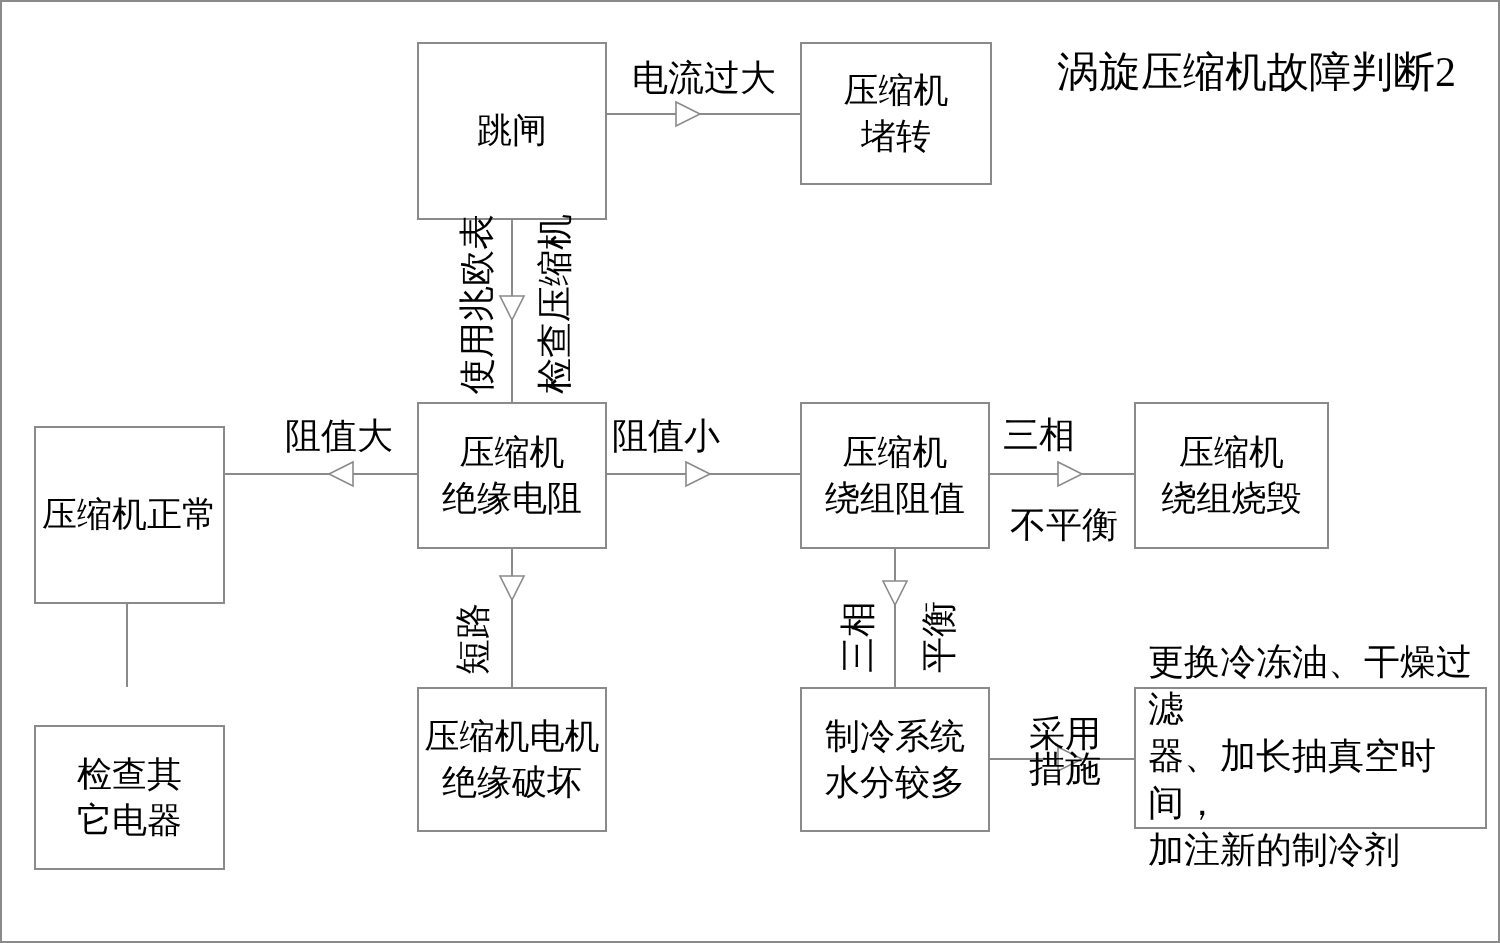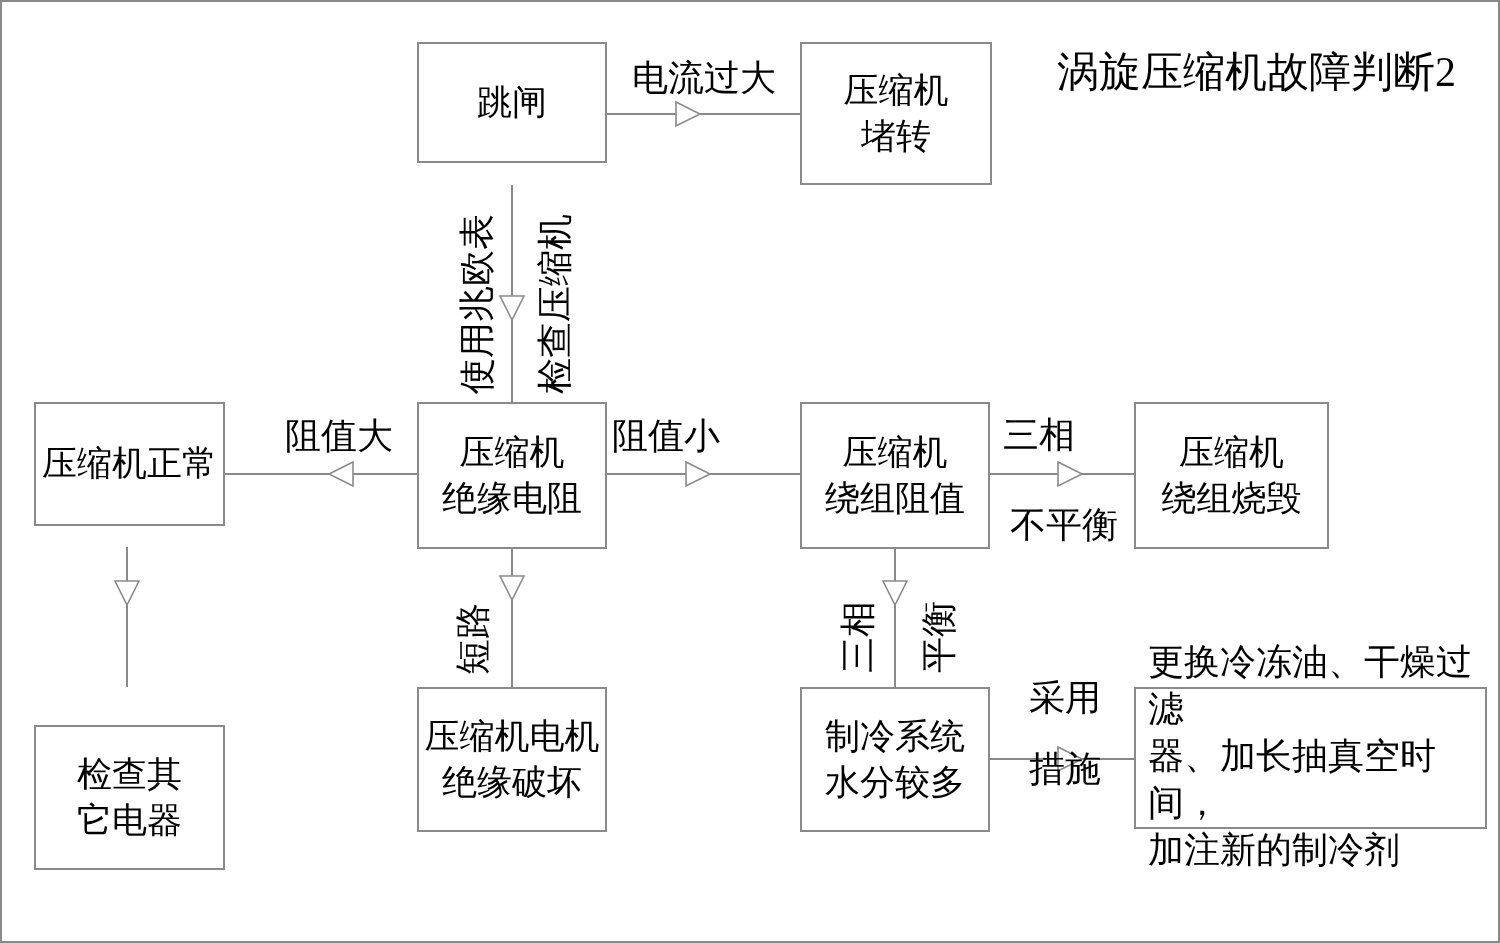--- a/index.html
+++ b/index.html
@@ -62,28 +62,28 @@
   </svg>
   <svg class="arrow" style="left:879px;top:577px" width="28" height="28">
     <polygon points="2,2 26,2 14,26" fill="#ffffff" stroke="#8a8a8a" stroke-width="1.6"></polygon>
   </svg>
   <svg class="arrow" style="left:1054px;top:743px" width="28" height="28">
     <polygon points="2,2 26,14 2,26" fill="#ffffff" stroke="#8a8a8a" stroke-width="1.6"></polygon>
   </svg>
 
   <div class="label" style="left:1055px;top:42px;font-size:42px">涡旋压缩机故障判断2</div>
 
-  <div class="box" style="left:415px;top:40px;width:190px;height:121px">
+  <div class="box" style="left:415px;top:40px;width:190px;height:178px">
     <span class="box-text">跳闸</span>
   </div>
   <div class="box" style="left:798px;top:40px;width:192px;height:143px">
     <span class="box-text">压缩机
 堵转</span>
   </div>
-  <div class="box" style="left:32px;top:400px;width:191px;height:124px">
+  <div class="box" style="left:32px;top:424px;width:191px;height:178px">
     <span class="box-text">压缩机正常</span>
   </div>
   <div class="box" style="left:415px;top:400px;width:190px;height:147px">
     <span class="box-text">压缩机
 绝缘电阻</span>
   </div>
   <div class="box" style="left:798px;top:400px;width:190px;height:147px">
     <span class="box-text">压缩机
 绕组阻值</span>
   </div>
@@ -107,21 +107,21 @@
     <span class="box-text">更换冷冻油、干燥过滤
 器、加长抽真空时间，
 加注新的制冷剂</span>
   </div>
 
   <div class="label" style="left:628px;top:52px;width:146px">电流过大</div>
   <div class="label" style="left:281px;top:410px;width:110px">阻值大</div>
   <div class="label" style="left:608px;top:410px;width:110px">阻值小</div>
   <div class="label" style="left:999px;top:409px;width:74px">三相</div>
   <div class="label" style="left:1004px;top:499px;width:112px">不平衡</div>
-  <div class="label" style="left:1025px;top:672px;width:74px">采用</div>
+  <div class="label" style="left:1025px;top:708px;width:74px">采用</div>
   <div class="label" style="left:1025px;top:743px;width:74px">措施</div>
 
   <div class="vlabel" style="left:378px;top:283px;width:184px;height:38px">使用兆欧表</div>
   <div class="vlabel" style="left:456px;top:283px;width:184px;height:38px">检查压缩机</div>
   <div class="vlabel" style="left:426px;top:618px;width:80px;height:38px">短路</div>
   <div class="vlabel" style="left:811px;top:616px;width:80px;height:38px">三相</div>
   <div class="vlabel" style="left:892px;top:616px;width:80px;height:38px">平衡</div>
 
 </div>
 

